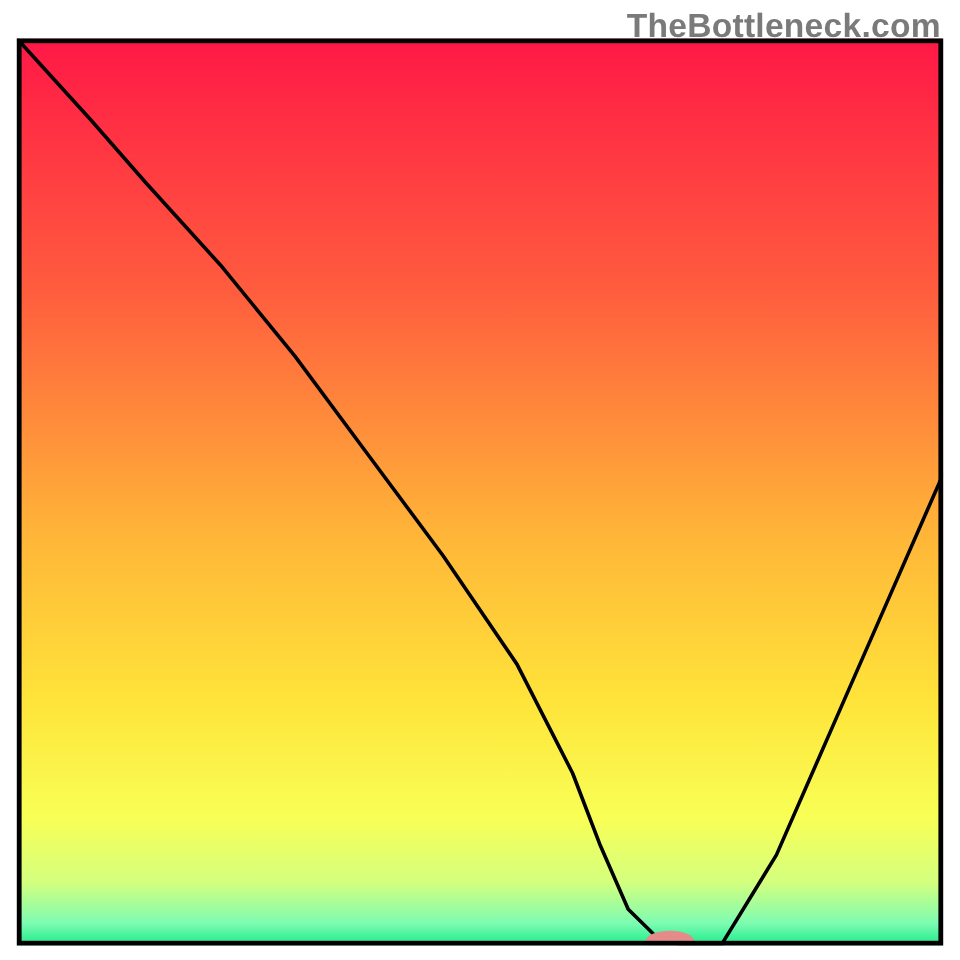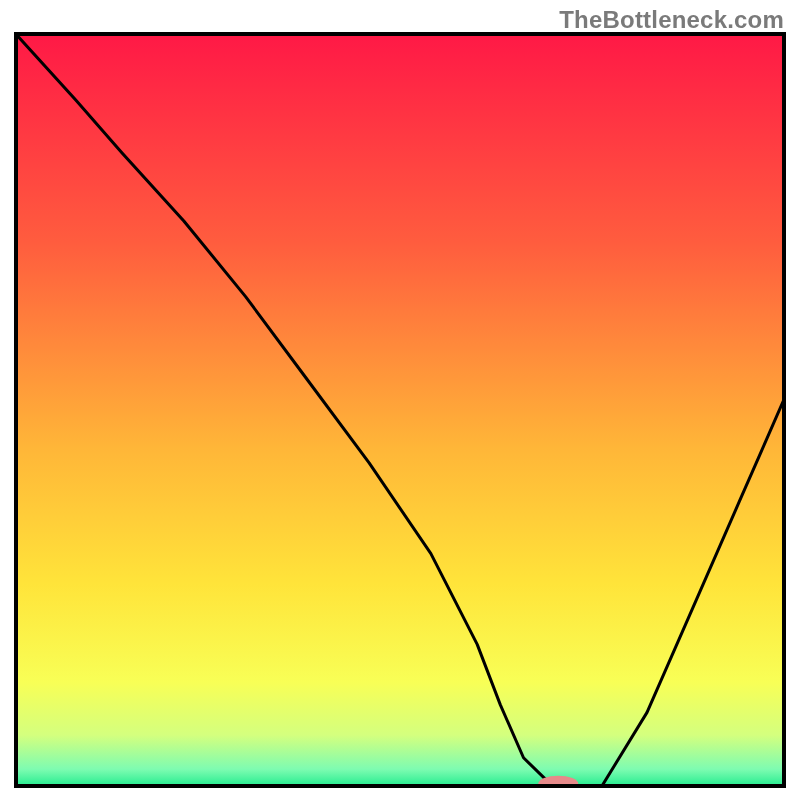--- a/index.html
+++ b/index.html
@@ -23,21 +23,21 @@
     left: 0;
     top: 0;
     width: 772px;
     height: 756px;
   }
   .watermark {
     position: absolute;
     top: 6px;
     right: 16px;
     font-family: Arial, Helvetica, sans-serif;
-    font-size: 24px;
+    font-size: 28px;
     font-weight: 600;
     color: #7a7a7a;
     letter-spacing: 0.2px;
   }
   svg { display: block; }
 </style>
 </head>
 <body>
 
 <div class="watermark">TheBottleneck.com</div>

